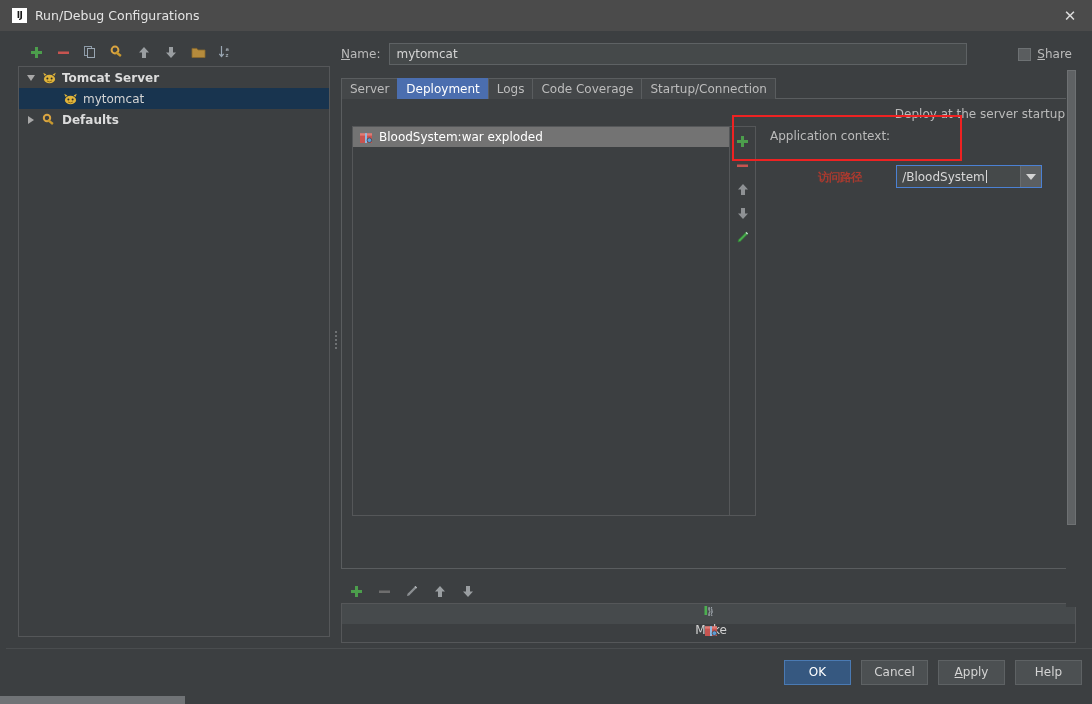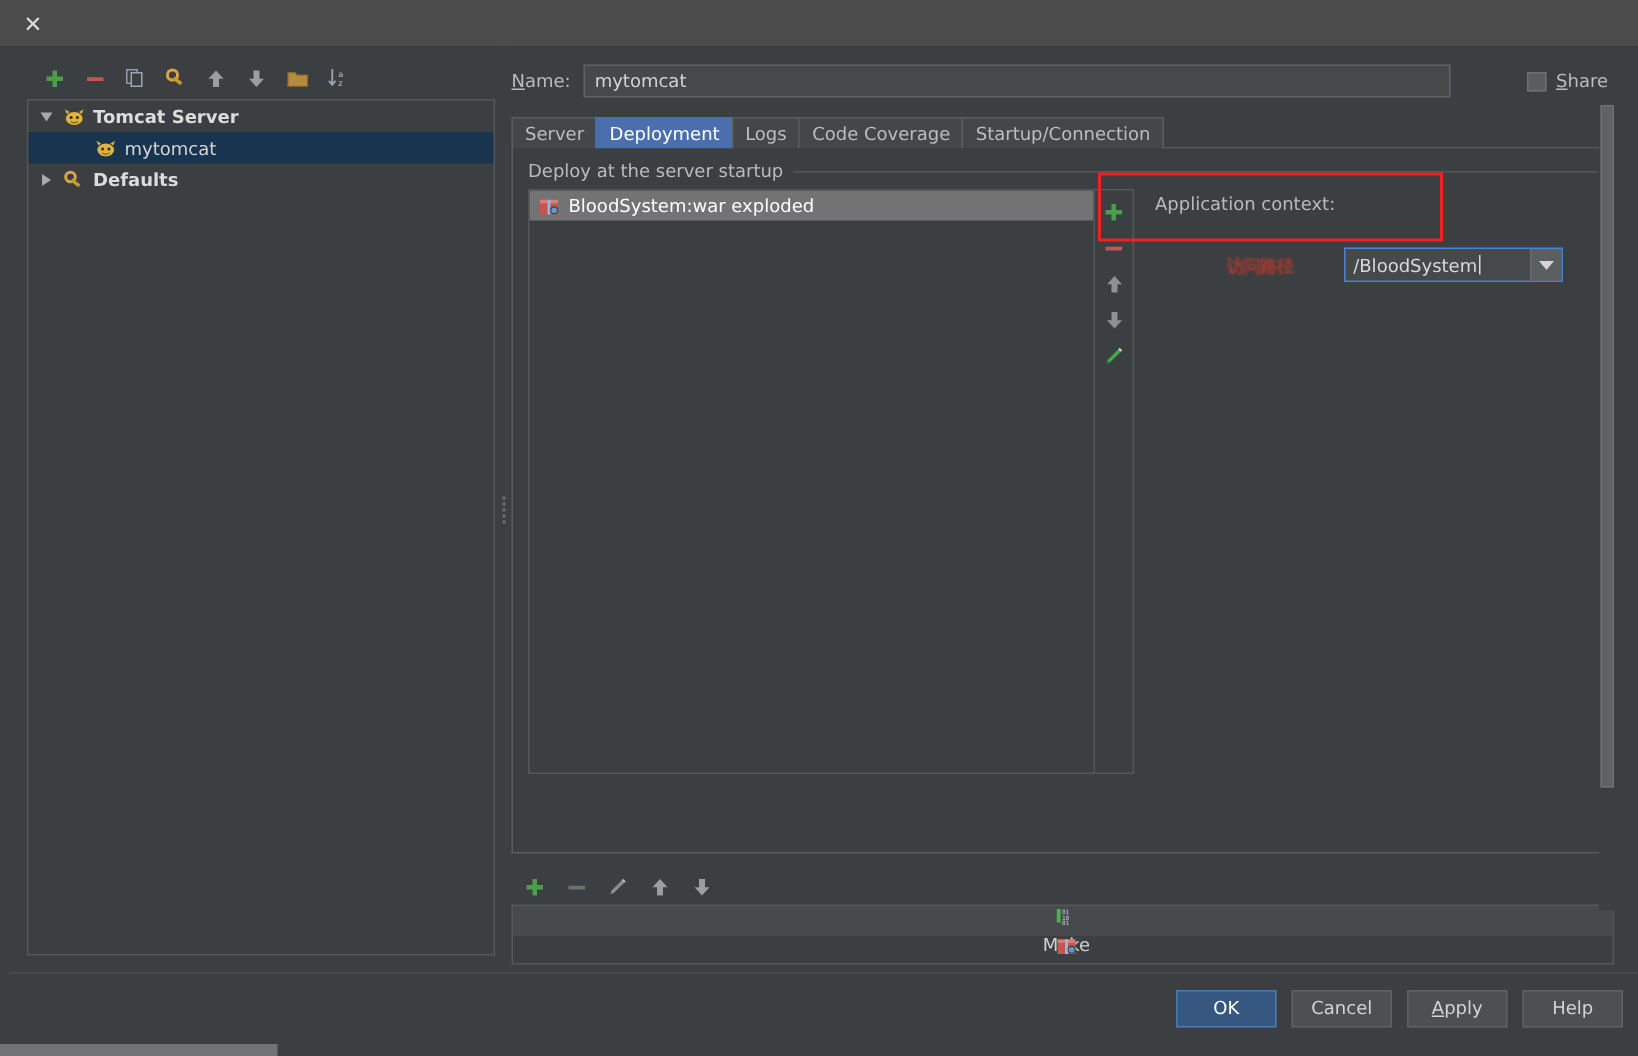--- a/index.html
+++ b/index.html
@@ -116,21 +116,21 @@
   .tabs-filler { flex: 1; border-bottom: 1px solid #5a5d5f; height: 21px; }
   .tab-content {
     border: 1px solid #5a5d5f; border-top: none; box-sizing: border-box;
     height: 470px; padding: 8px 10px 0 10px; position: relative;
     background: #3c3f41;
   }
 
   
   .group-title {
     position: relative; height: 14px; margin-bottom: 5px;
-    display: flex; align-items: center; gap: 7px;
+    display: flex; align-items: flex-end; gap: 7px; flex-direction: column;
   }
   .group-title span { font-size: 12px; color: #bbbbbb; white-space: nowrap; }
   .group-title .rule { flex: 1; height: 1px; background: #555759; }
 
   .deploy-area { display: flex; align-items: flex-start; }
   .deploy-list {
     width: 378px; height: 390px; background: #3c3f41;
     border: 1px solid #555759; box-sizing: border-box; overflow: hidden;
   }
   .deploy-row {
@@ -235,20 +235,24 @@
   }
 
   svg { display: block; }
 </style>
 </head>
 <body>
 
 <div class="app">
 
   <div class="titlebar">
+    <div class="titlebar-left">
+      <div class="ij-logo">IJ</div>
+      <div class="title-text">Run/Debug Configurations</div>
+    </div>
     <div class="titlebar-close">✕</div>
   </div>
 
   <div class="body">
 
     <div class="left-panel">
 
       <div class="tree-toolbar">
         <div class="tb-btn">
           <svg width="13" height="13" viewBox="0 0 13 13">

